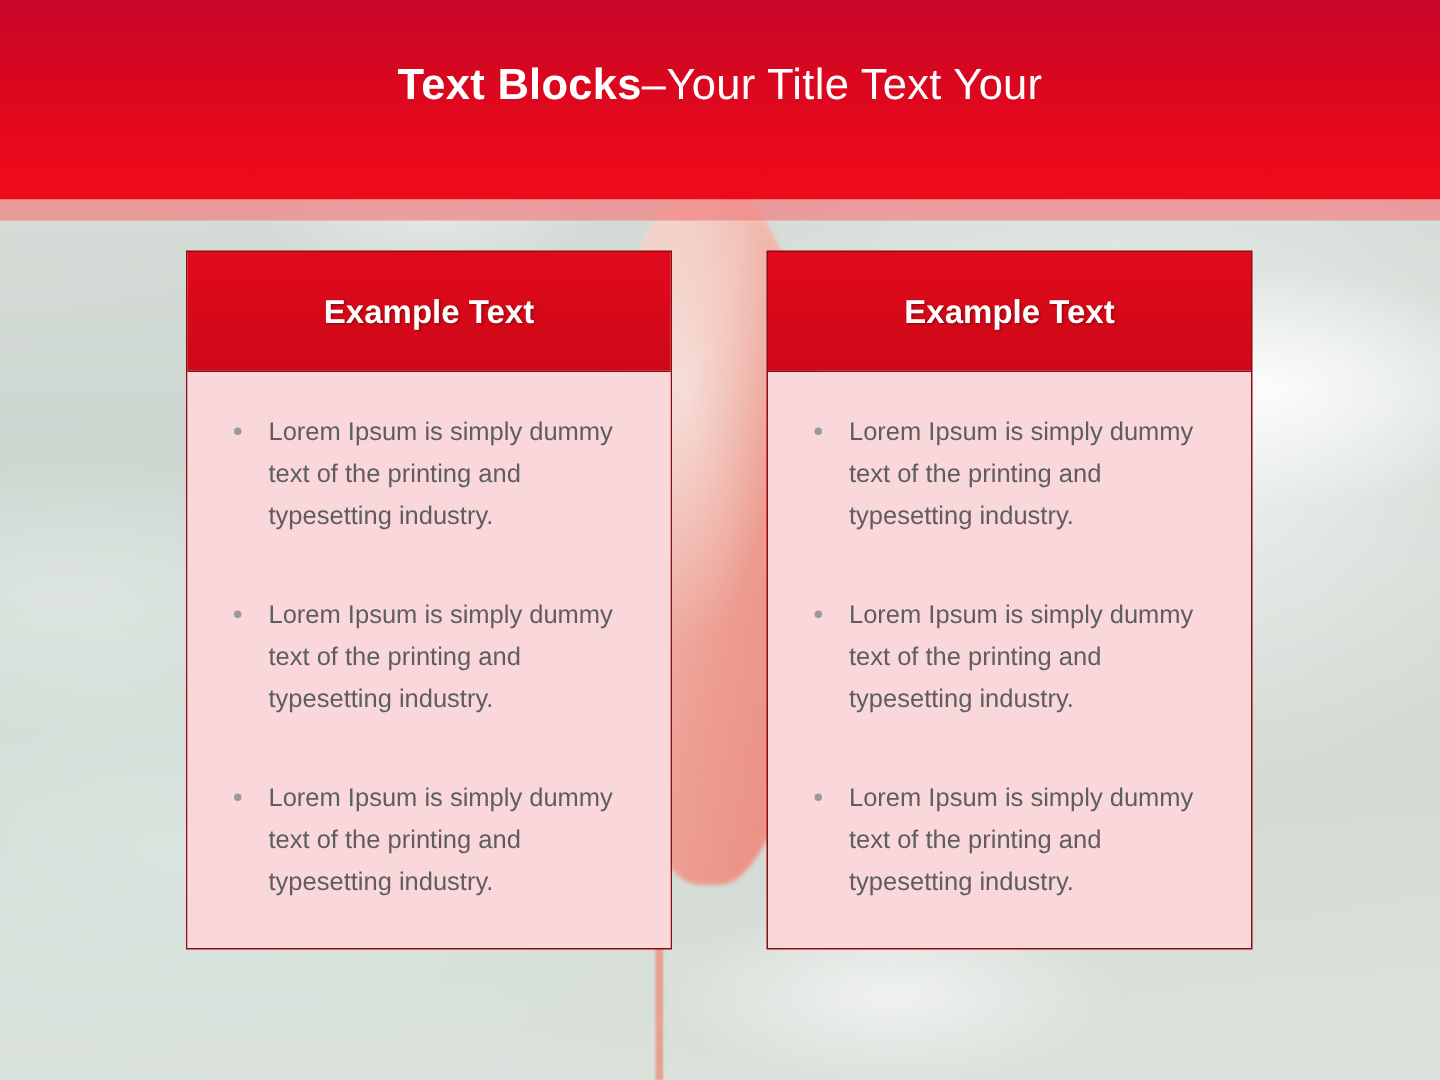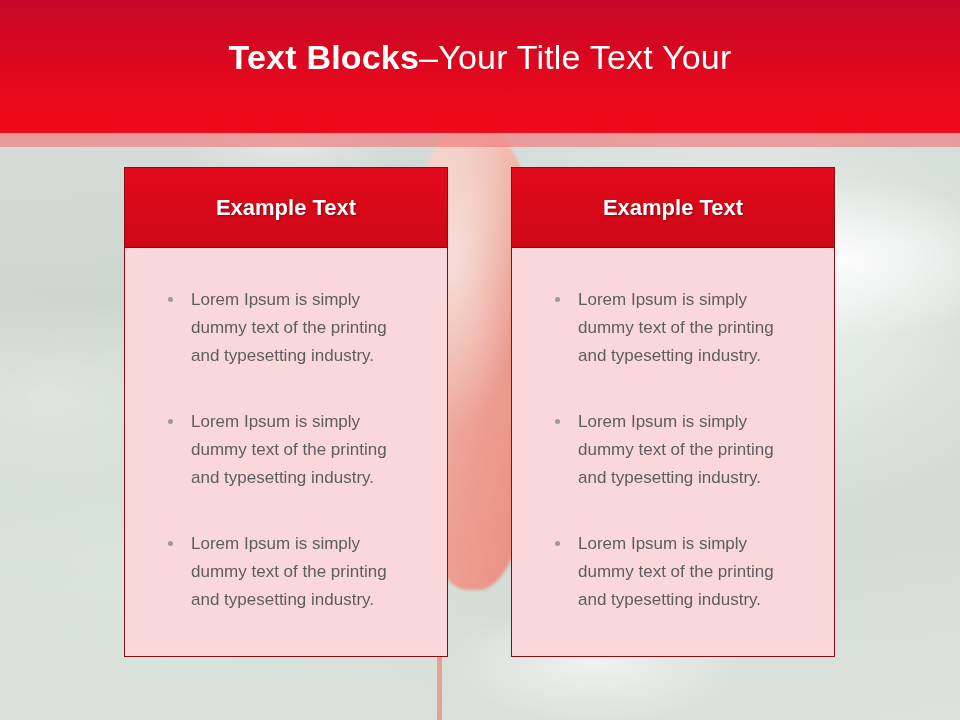--- a/index.html
+++ b/index.html
@@ -78,21 +78,21 @@
   .header-title {
     position: absolute;
     left: 0;
     top: 0;
     width: 960px;
     height: 133px;
     display: flex;
     align-items: center;
     justify-content: center;
     color: #ffffff;
-    font-size: 34px;
+    font-size: 29px;
     letter-spacing: 0.2px;
     padding-bottom: 18px;
     box-sizing: border-box;
   }
   .header-title .strong {
     font-weight: bold;
   }
   .header-title .light {
     font-weight: normal;
   }
@@ -139,21 +139,21 @@
     text-shadow: 1px 1px 2px rgba(90, 0, 0, 0.55);
   }
   .card-body {
     background: #fad7da;
     padding: 22px 18px 26px 14px;
     box-sizing: border-box;
     min-height: 378px;
   }
   ul.bullets {
     list-style: none;
-    margin: 16px;
+    margin: 4px;
     padding: 0;
   }
   ul.bullets li {
     position: relative;
     padding-left: 36px;
     margin-bottom: 38px;
     color: #5e5e5e;
     font-size: 17px;
     line-height: 28px;
   }

